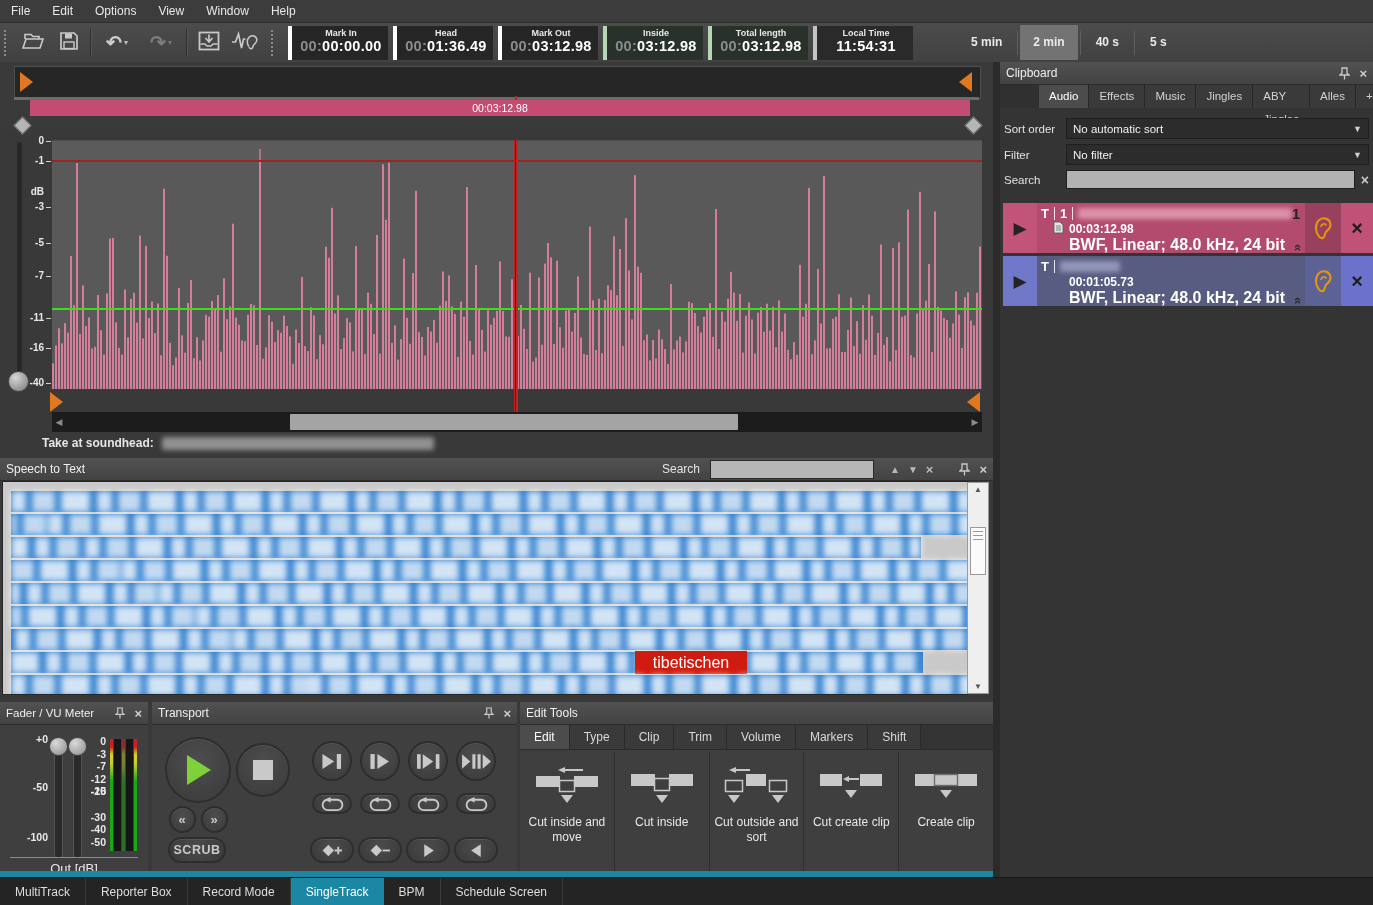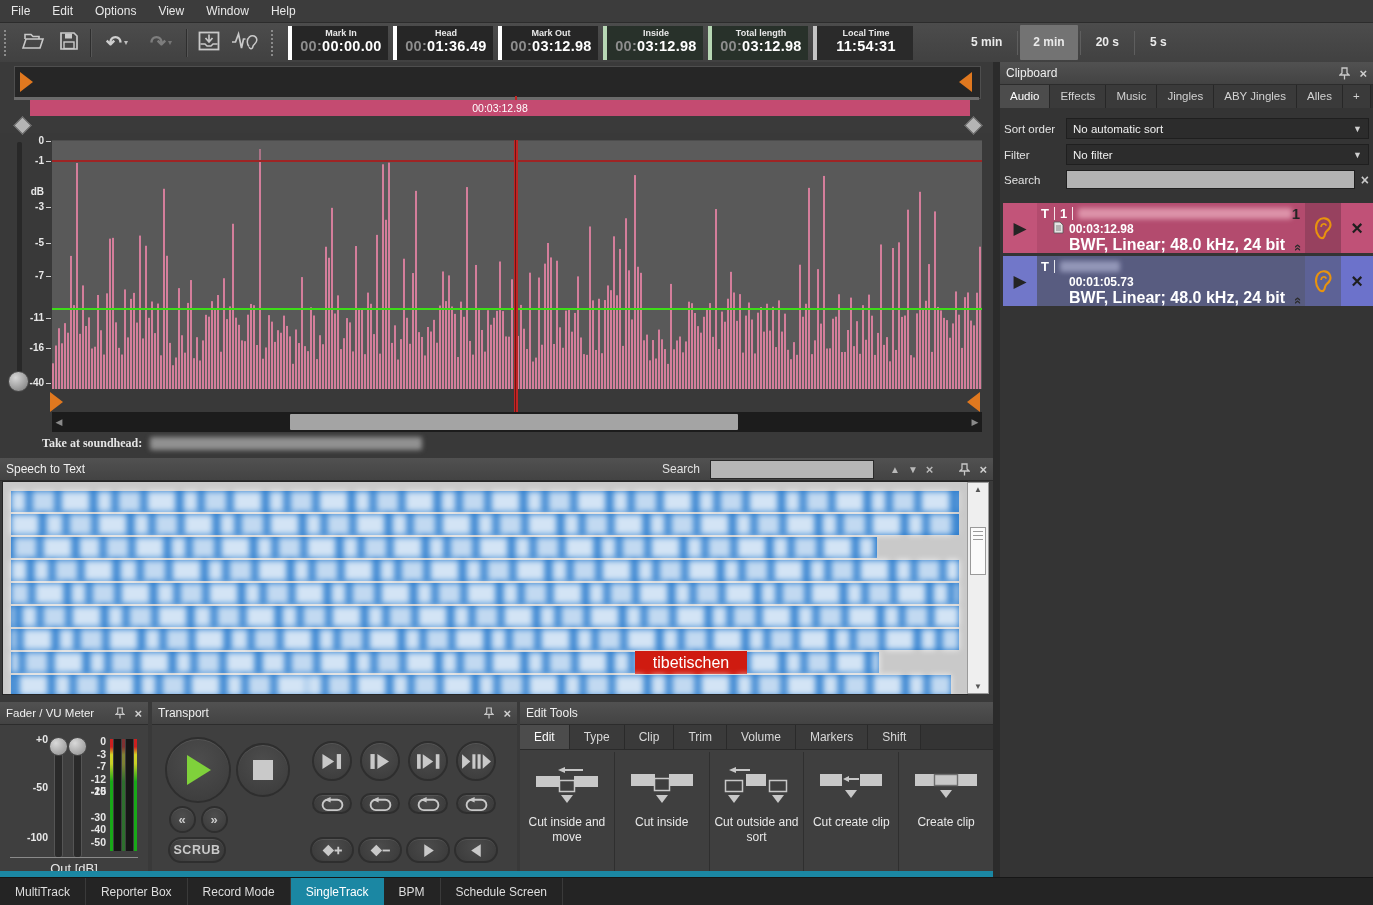--- a/index.html
+++ b/index.html
@@ -45,32 +45,32 @@
             background:linear-gradient(90deg,#c12424 0 1.5px,#6d1414 1.5px 2.5px,#c12424 2.5px 4px);}
   #ov-tick{position:absolute;left:515px;top:34px;width:2px;height:5px;background:#c12424;}
   .dbtick{position:absolute;width:26px;text-align:right;font-size:10px;font-weight:bold;color:#e8e8e8;}
   .dbmark{position:absolute;width:5px;height:1px;background:#d0d0d0;}
   #vol-track{position:absolute;left:17px;top:142px;width:5px;height:236px;background:#282828;border-radius:2px;}
   #vol-knob{position:absolute;left:8px;top:371px;width:21px;height:21px;border-radius:50%;
             background:radial-gradient(circle at 35% 30%,#d6d6d6,#777);border:1px solid #4a4a4a;box-sizing:border-box;}
   #hscroll{position:absolute;left:52px;top:412px;width:930px;height:20px;background:#1c1c1c;display:flex;align-items:center;}
   .scr-arrow{width:14px;text-align:center;color:#8a8a8a;font-size:9px;}
   #hthumb{position:absolute;left:238px;top:2px;width:448px;height:16px;background:#a4a4a4;border-radius:1px;}
-  #soundhead-row{position:absolute;left:42px;top:436px;display:flex;align-items:center;font-weight:bold;font-size:12px;font-family:Liberation Serif, serif;}
+  #soundhead-row{position:absolute;left:42px;top:436px;display:flex;align-items:center;font-weight:bold;font-size:12px;}
   .redact{display:inline-block;border-radius:2px;filter:blur(2.5px);}
   
   .phdr{height:22px;background:linear-gradient(#515151,#434343);border-bottom:1px solid #2c2c2c;
         display:flex;align-items:center;padding:0 6px;font-size:12px;color:#efefef;}
   .phdr .sp{margin-left:auto;}
   .hicon{margin-left:9px;color:#cfcfcf;font-size:13px;line-height:13px;display:flex;align-items:center;}
   
   #stt{position:absolute;left:0;top:458px;width:993px;height:237px;background:#3a3a3a;}
   #stt-content{position:absolute;left:2px;top:23px;width:964px;height:212px;background:#c9c9c9;
                border:1px solid #262626;overflow:hidden;}
-  .stt-line{position:absolute;height:21px;}
+  .stt-line{position:absolute;height:21px;padding-left:44px;}
   .stt-blur{position:absolute;inset:0;filter:blur(3px);
      background:repeating-linear-gradient(90deg,rgba(255,255,255,.78) 0 15px,rgba(255,255,255,0) 15px 21px,
      rgba(255,255,255,.72) 21px 44px,rgba(255,255,255,0) 44px 50px,rgba(255,255,255,.8) 50px 79px,rgba(255,255,255,0) 79px 86px);}
   #stt-scroll{position:absolute;right:4px;top:24px;width:20px;height:210px;background:#efefef;border:1px solid #9a9a9a;}
   #stt-thumb{position:absolute;left:2px;top:44px;width:14px;height:46px;background:#fbfbfb;border:1px solid #9a9a9a;}
   #stt-thumb i{display:block;height:1px;background:#9a9a9a;margin:3px 2px 0 2px;}
   .stt-sarrow{position:absolute;left:0;width:20px;text-align:center;color:#555;font-size:8px;}
   #stt-search-input{width:158px;height:15px;background:#b6b6b6;border:1px solid #2a2a2a;margin:0 8px 0 10px;}
   .stt-hbtn{color:#b9b9b9;font-size:10px;margin-left:8px;}
   
@@ -101,21 +101,21 @@
   
   #teal-line{position:absolute;left:0;top:871px;width:993px;height:6px;background:#1b87a3;}
   #tabbar{position:absolute;left:0;top:877px;width:1373px;height:28px;background:#242424;display:flex;align-items:stretch;border-top:1px solid #161616;}
   .btab{padding:0 15px;display:flex;align-items:center;font-size:12px;color:#dedede;border-right:1px solid #3a3a3a;}
   .btab.sel{background:#1b87a3;color:#fff;border-right:none;}
   
   #clip-sep{position:absolute;left:993px;top:62px;width:7px;height:815px;background:#2b2b2b;}
   #clipboard{position:absolute;left:1000px;top:62px;width:373px;height:815px;background:#343434;}
   #clip-tabs{display:flex;height:23px;background:#303030;}
   .c-tab{padding:0 10px;line-height:23px;font-size:11.5px;color:#d2d2d2;background:#3a3a3a;border-right:1px solid #272727;}
-  .c-tab.sel{background:#4c4c4c;color:#fff;}
+  .c-tab.sel{background:#4c4c4c;color:#fff;margin-left:39px;}
   .crow{position:absolute;left:4px;display:flex;align-items:center;width:365px;}
   .crow .clabel{width:62px;font-size:11.5px;color:#e2e2e2;}
   .cselect{flex:1;height:19px;background:#2c2c2c;border:1px solid #1f1f1f;display:flex;align-items:center;
            padding:0 6px;font-size:11.5px;color:#f0f0f0;}
   .cselect .cv{margin-left:auto;font-size:9px;color:#cfcfcf;}
   #clip-search-input{flex:1;height:15px;background:#b2b2b2;border:1px solid #1f1f1f;}
   .clip-item{position:absolute;left:3px;width:370px;height:50px;display:flex;}
   .ci-play{width:34px;display:flex;align-items:center;justify-content:center;font-size:17px;color:#242424;}
   .ci-body{flex:1;position:relative;padding:2px 0 0 4px;overflow:hidden;}
   .ci-row1{display:flex;align-items:center;height:16px;}
@@ -212,21 +212,21 @@
           <div class="bar" style="background: rgb(196, 196, 196);"></div>
           <div class="lbl">Local Time</div>
           <div class="val"><span>11:54:31</span></div>
         </div>
       </div>
     <div id="zoom-group">
         <div class="zoombtn">5 min</div>
         <div class="zsep"></div>
         <div class="zoombtn sel">2 min</div>
         <div class="zsep"></div>
-        <div class="zoombtn">20 s</div>
+        <div class="zoombtn">40 s</div>
         <div class="zsep"></div>
         <div class="zoombtn">5 s</div>
       </div>
   </div>
 
   <div id="overview">
     <div id="ov-dark"></div>
     <div class="tri-r abs" style="left:20px;top:10px;"></div>
     <div class="tri-l abs" style="left:959px;top:10px;"></div>
     <div id="ov-strip"></div>

